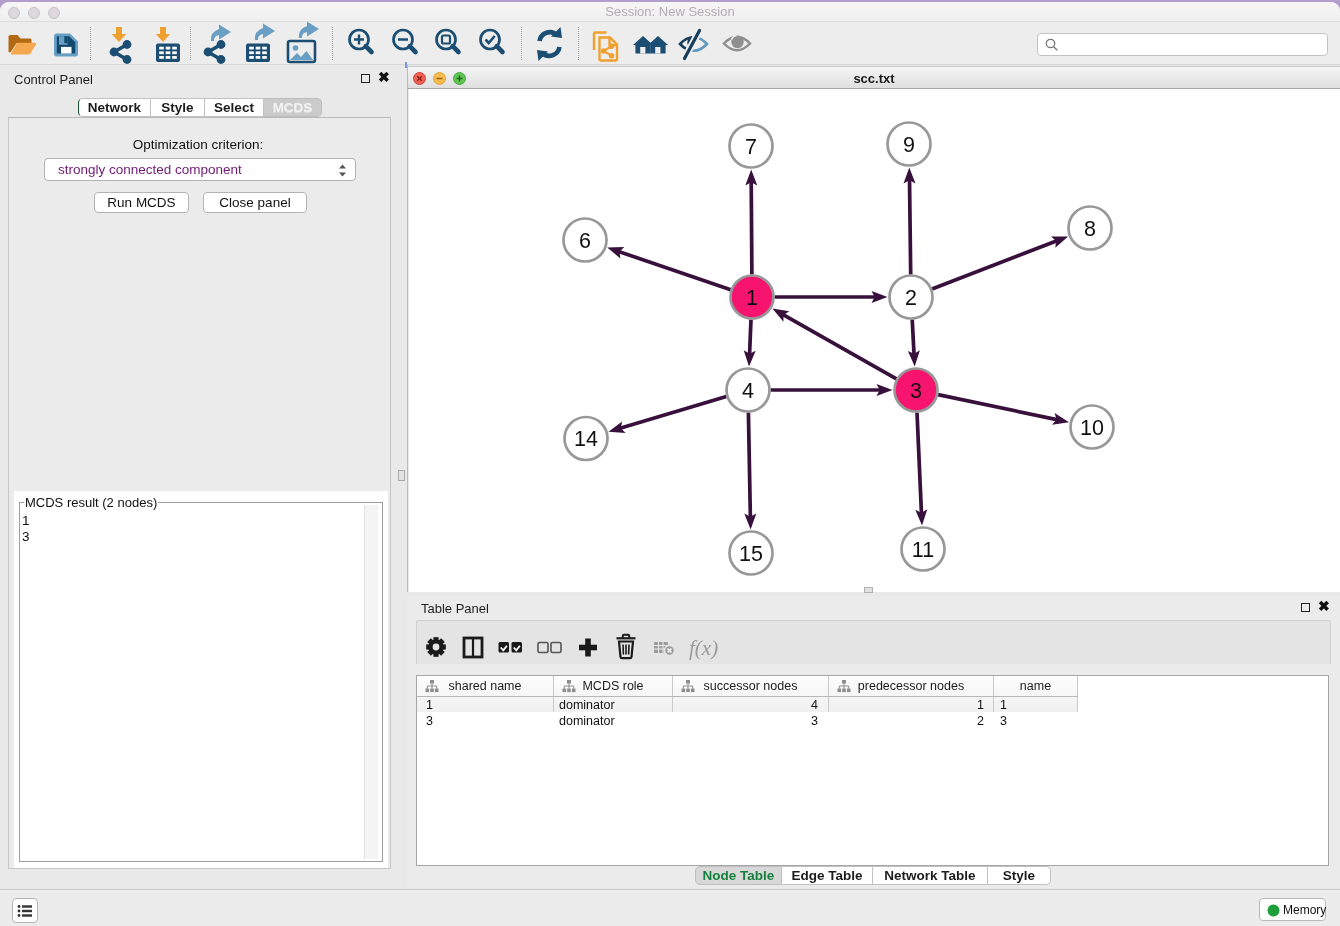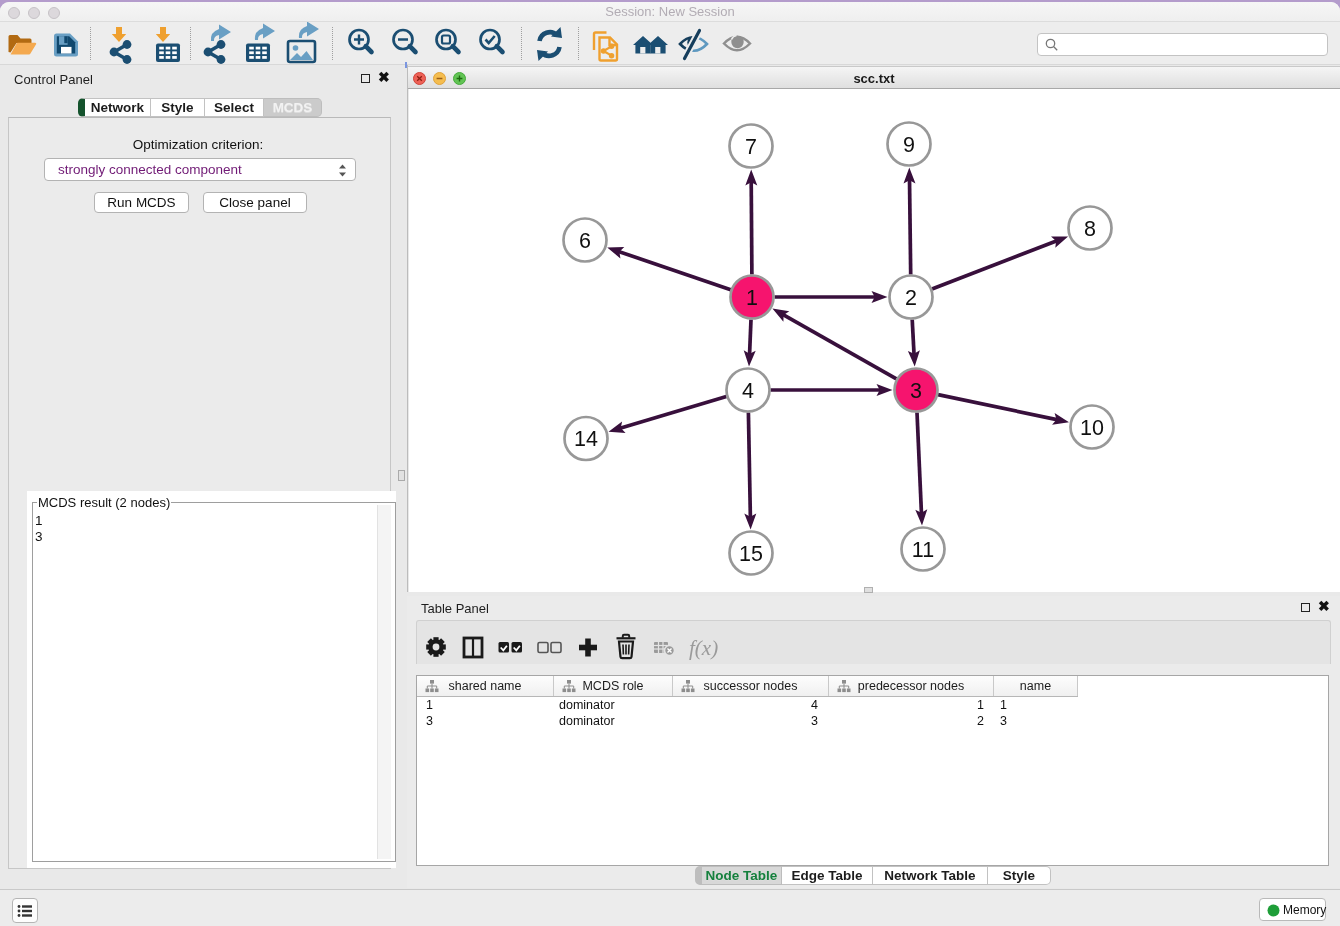--- a/index.html
+++ b/index.html
@@ -22,50 +22,50 @@
 #search { position:absolute; top:11px; left:1037px; width:291px; height:23px;
   background:#fff; border:1px solid #c3c3c3; border-radius:4px; }
 
 #cpanel { position:absolute; left:0; top:63px; width:396px; bottom:36px; background:#e9e9e9; }
 .phead { font-size:13px; color:#1e1e1e; }
 .wicon { position:absolute; width:9px; height:9px; border:1.5px solid #222; }
 .xicon { position:absolute; font-size:14px; font-weight:bold; color:#111; }
 .tabrow { position:absolute; display:flex; }
 .tab { height:19px; line-height:18px; background:#fff; text-align:center;
   border:1px solid #c2c2c2; border-left:none; font-size:13.5px; font-weight:bold; color:#1c1c1c; }
-.tab.first { border-left:7px solid #14532d; border-radius:5px 0 0 5px; }
+.tab.first { border-left:1px solid #14532d; border-radius:5px 0 0 5px; }
 .tab.last { border-radius:0 5px 5px 0; }
 .tab.sel { background:#cbcbcb; color:#f2f2f2; border-color:#bdbdbd;
   text-shadow:0 1px 0 #dddddd; }
 #mcdspane { position:absolute; left:8px; right:5px; top:52px; bottom:21px;
   background:#ebebeb; border:1px solid #c6c6c6; border-top:1px solid #b9b9b9; }
 .btn { position:absolute; background:#fff; border:1px solid #b3b3b3; border-radius:4px;
   font-size:13.5px; color:#111; text-align:center; }
-#resultbox { position:absolute; left:14px; top:426px; width:374px; height:377px; background:#fff;margin-left:13px; }
+#resultbox { position:absolute; left:14px; top:426px; width:374px; height:377px; background:#fff; }
 #fieldset { position:absolute; left:5px; top:11px; right:5px; bottom:6px;
   border:1px solid #9e9e9e; }
 #fslabel { position:absolute; left:4px; top:-8px; background:#fff; padding:0 1px;
   font-size:13px; color:#111; }
 #vsplit { position:absolute; left:396px; top:63px; width:11px; bottom:36px; background:#e9e9e9; }
 #vhandle { position:absolute; left:2px; top:405px; width:7px; height:11px;
   background:#e2e2e2; border:1px solid #aaa; }
 
 #netwin { position:absolute; left:407px; top:63px; width:933px; height:527px; border-left:1px solid #bcbcbc; }
 #nettitle { position:absolute; top:1px; left:0; right:0; height:23px;
   background:linear-gradient(#f5f5f5,#dfdfdf); border-bottom:1px solid #a8a8a8;
   border-top:1px solid #c9c9c9; }
 .tfl { position:absolute; top:4.5px; width:13px; height:13px; border-radius:50%; }
 #canvas { position:absolute; top:24px; left:1px; right:0; bottom:0; background:#fff; }
 
 #tpanel { position:absolute; left:407px; top:594px; width:933px; height:292px; background:#ebebeb; }
 #ttoolbar { position:absolute; top:24px; left:9px; right:9px; height:44px;
   background:#e4e4e4; border:1px solid #d0d0d0; border-radius:3px 3px 0 0; border-bottom:none; }
 #tablewrap { position:absolute; top:79px; left:9px; right:11px; height:191px;
   background:#fff; border:1px solid #a6a6a6; }
-.hd { position:absolute; top:0; height:20px; background:linear-gradient(#fdfdfd,#f0f0f0);
+.hd { position:absolute; top:0; height:36px; background:linear-gradient(#fdfdfd,#f0f0f0);
   border-right:1px solid #c9c9c9; font-size:12.5px; color:#1c1c1c; text-align:center;
   line-height:20px; }
 .hdrow { position:absolute; top:0; left:0; height:21px; border-bottom:1px solid #b7b7b7; }
 .cell { position:absolute; font-size:12.5px; color:#111; height:16px; line-height:16px; }
 
 #statusbar { position:absolute; left:0; right:0; bottom:0; height:37px;
   background:#ececec; border-top:1px solid #c9c9c9; }
 #memb { position:absolute; right:14px; top:8px; width:67px; height:23px; background:#fff;
   border:1px solid #b9b9b9; border-radius:4px; font-size:12px; color:#111; }
 #listb { position:absolute; left:12px; top:8px; width:26px; height:25px; background:#fdfdfd;

